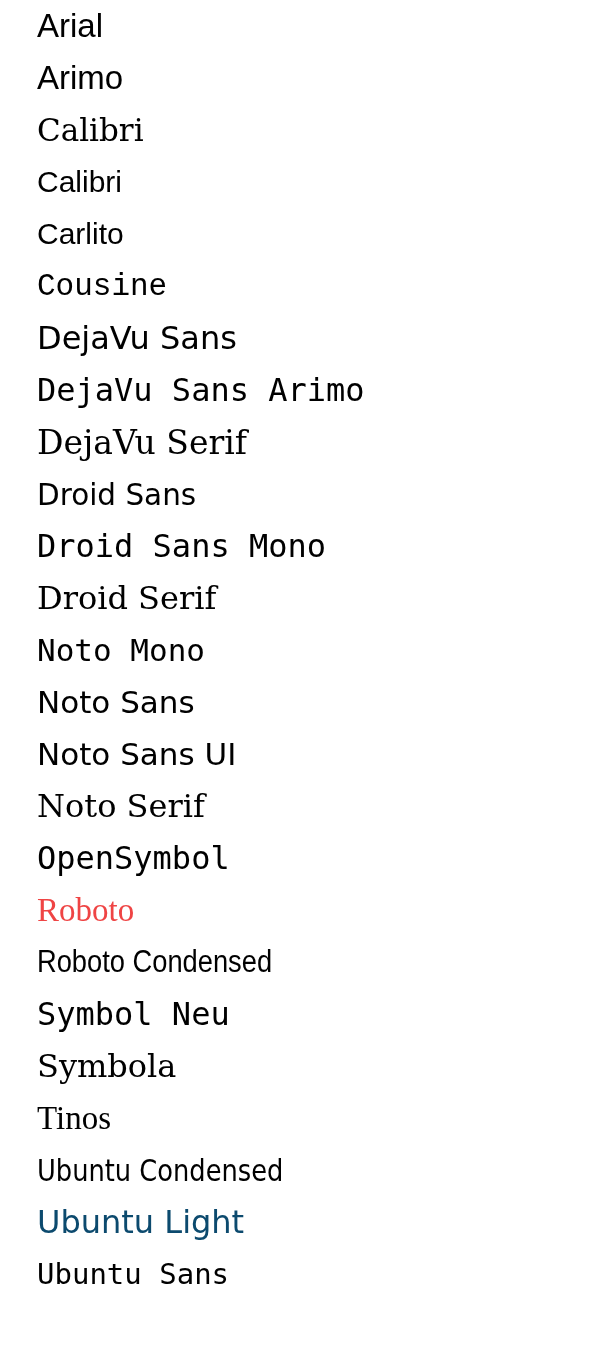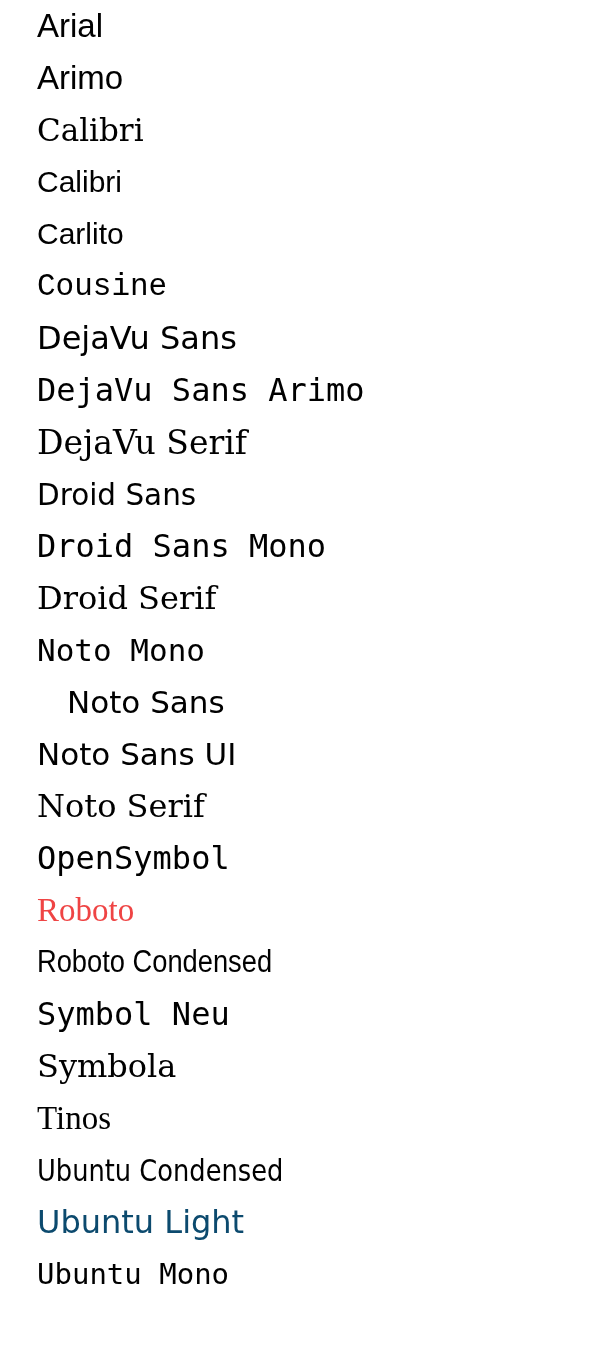--- a/index.html
+++ b/index.html
@@ -30,21 +30,21 @@
   .f3  {font-family:"Liberation Sans",sans-serif;font-size:30px;}                 
   .f4  {font-family:"Liberation Sans",sans-serif;font-size:30px;}                 
   .f5  {font-family:"Liberation Mono",monospace;font-size:31px;}                  
   .f6  {font-family:"DejaVu Sans",sans-serif;font-size:32px;}                     
   .f7  {font-family:"DejaVu Sans Mono",monospace;font-size:32px;}                 
   .f8  {font-family:"DejaVu Serif",serif;font-size:33px;}                         
   .f9  {font-family:"DejaVu Sans",sans-serif;font-size:31px;transform:scaleX(.95);} 
   .f10 {font-family:"DejaVu Sans Mono",monospace;font-size:32px;}                 
   .f11 {font-family:"DejaVu Serif",serif;font-size:32px;}                         
   .f12 {font-family:"DejaVu Sans Mono",monospace;font-size:31px;}                 
-  .f13 {font-family:"DejaVu Sans",sans-serif;font-size:31px;margin-left:30px;}                     
+  .f13 {font-family:"DejaVu Sans",sans-serif;font-size:31px;}                     
   .f14 {font-family:"DejaVu Sans",sans-serif;font-size:31px;}                     
   .f15 {font-family:"DejaVu Serif",serif;font-size:32px;}                         
   .f16 {font-family:"DejaVu Sans Mono",monospace;font-size:32px;}                 
   .f17 {font-family:Liberation Serif, serif;font-size:33px;color:#ef4444;}   
   .f18 {font-family:"Liberation Sans",sans-serif;font-size:31px;transform:scaleX(.88);} 
   .f19 {font-family:"DejaVu Sans Mono",monospace;font-size:32px;}                 
   .f20 {font-family:"DejaVu Serif",serif;font-size:32px;}                         
   .f21 {font-family:"Liberation Serif",serif;font-size:33px;}                     
   .f22 {font-family:"DejaVu Sans",sans-serif;font-size:32px;}                     
   .f23 {font-family:"DejaVu Sans",sans-serif;font-size:31px;transform:scaleX(.83);} 
@@ -122,16 +122,16 @@
     <div class="row">
         <span class="txt f21">Tinos</span>
       </div>
     <div class="row">
         <span class="txt f23">Ubuntu Condensed</span>
       </div>
     <div class="row">
         <span class="txt f24">Ubuntu Light</span>
       </div>
     <div class="row">
-        <span class="txt f25">Ubuntu Mono</span>
+        <span class="txt f25">Ubuntu Sans</span>
       </div>
   </div>
 </div>
 
 </body></html>

